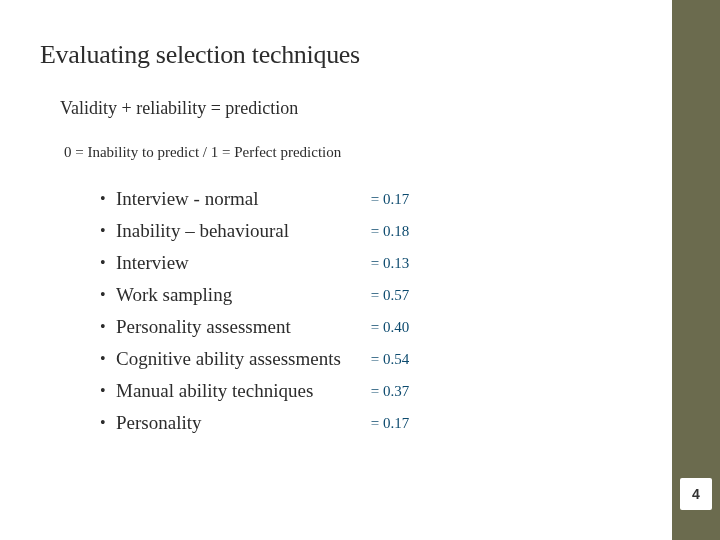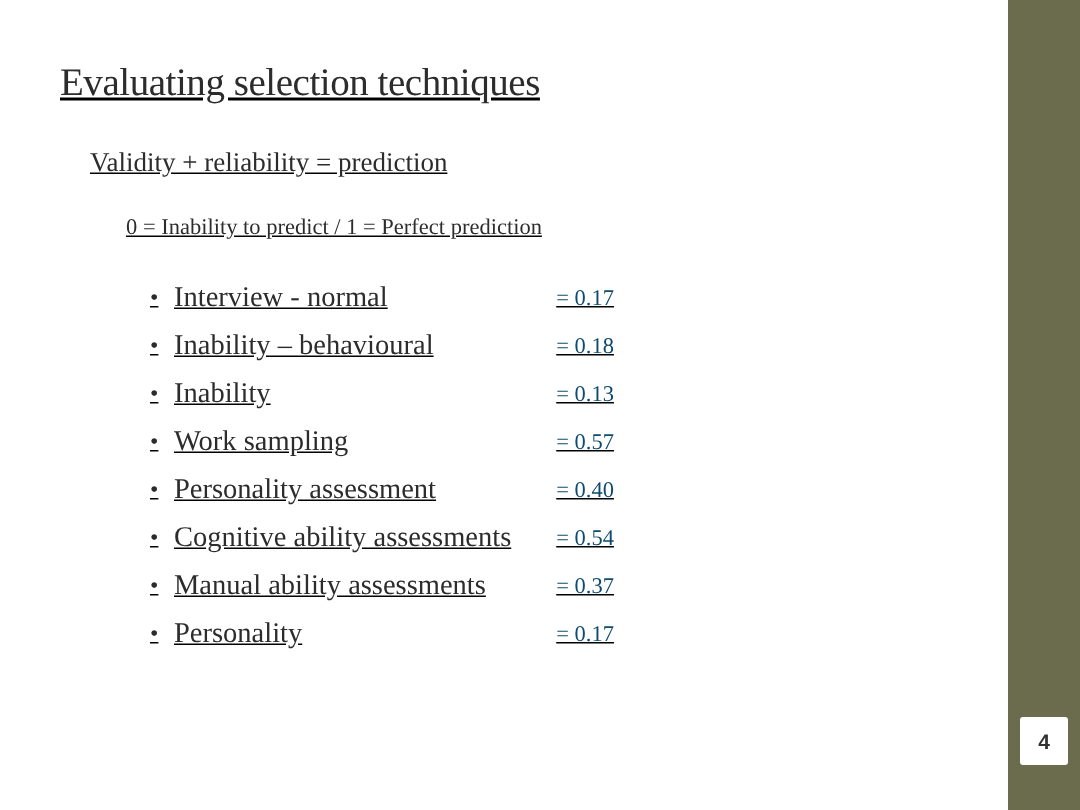--- a/index.html
+++ b/index.html
@@ -16,21 +16,20 @@
       overflow: hidden;
       position: relative;
     }
 
     .slide {
       width: 720px;
       height: 520px;
       background: #ffffff;
       position: relative;
       padding: 40px 50px 40px 40px;
-      text-decoration: underline;
     }
 
     .sidebar {
       position: absolute;
       right: 0;
       top: 0;
       width: 48px;
       height: 540px;
       background: #6b6b4e;
     }
@@ -65,21 +64,21 @@
       font-weight: normal;
       color: #2c2c2c;
       margin-left: 20px;
       margin-bottom: 25px;
     }
 
     .sub-subtitle {
       font-size: 15px;
       font-weight: normal;
       color: #2c2c2c;
-      margin-left: 44px;
+      margin-left: 24px;
       margin-bottom: 22px;
     }
 
     .items-table {
       margin-left: 60px;
       margin-top: 8px;
       border-collapse: collapse;
     }
 
     .items-table tr {
@@ -127,41 +126,41 @@
           <td class="label-cell">Interview - normal</td>
           <td class="value-cell">= 0.17</td>
         </tr>
         <tr>
           <td class="bullet-cell">•</td>
           <td class="label-cell">Inability – behavioural</td>
           <td class="value-cell">= 0.18</td>
         </tr>
         <tr>
           <td class="bullet-cell">•</td>
-          <td class="label-cell">Inability</td>
+          <td class="label-cell">Interview</td>
           <td class="value-cell">= 0.13</td>
         </tr>
         <tr>
           <td class="bullet-cell">•</td>
           <td class="label-cell">Work sampling</td>
           <td class="value-cell">= 0.57</td>
         </tr>
         <tr>
           <td class="bullet-cell">•</td>
           <td class="label-cell">Personality assessment</td>
           <td class="value-cell">= 0.40</td>
         </tr>
         <tr>
           <td class="bullet-cell">•</td>
           <td class="label-cell">Cognitive ability assessments</td>
           <td class="value-cell">= 0.54</td>
         </tr>
         <tr>
           <td class="bullet-cell">•</td>
-          <td class="label-cell">Manual ability assessments</td>
+          <td class="label-cell">Manual ability techniques</td>
           <td class="value-cell">= 0.37</td>
         </tr>
         <tr>
           <td class="bullet-cell">•</td>
           <td class="label-cell">Personality</td>
           <td class="value-cell">= 0.17</td>
         </tr>
       </tbody>
   </table>
 

